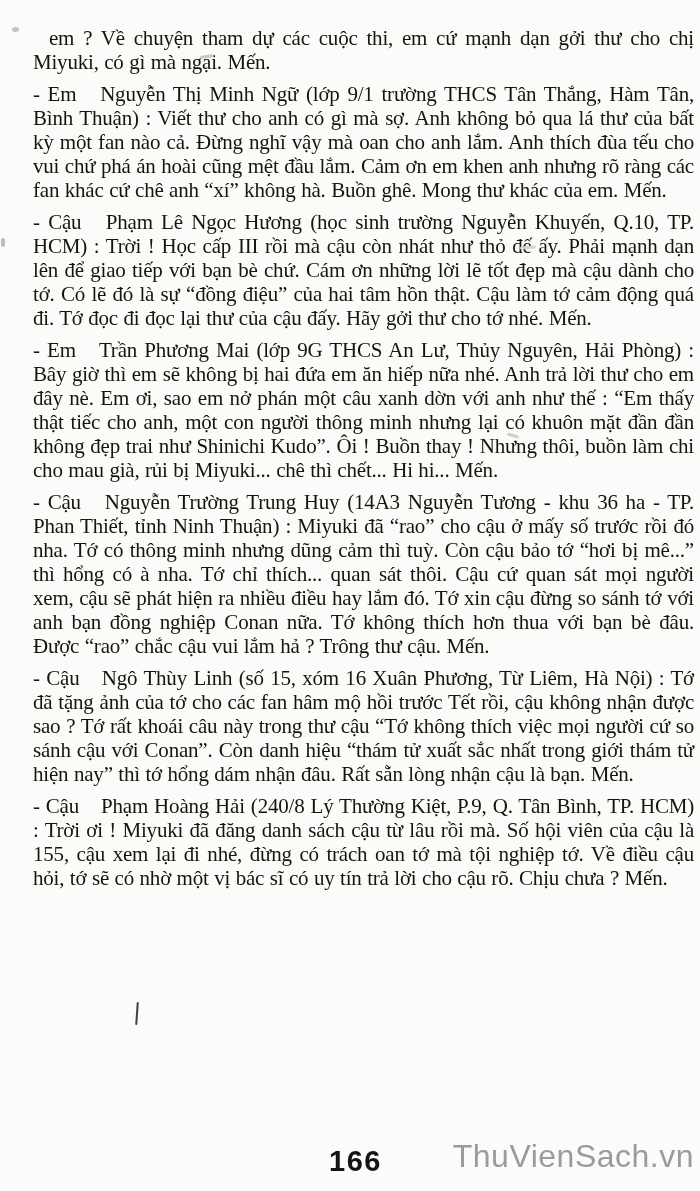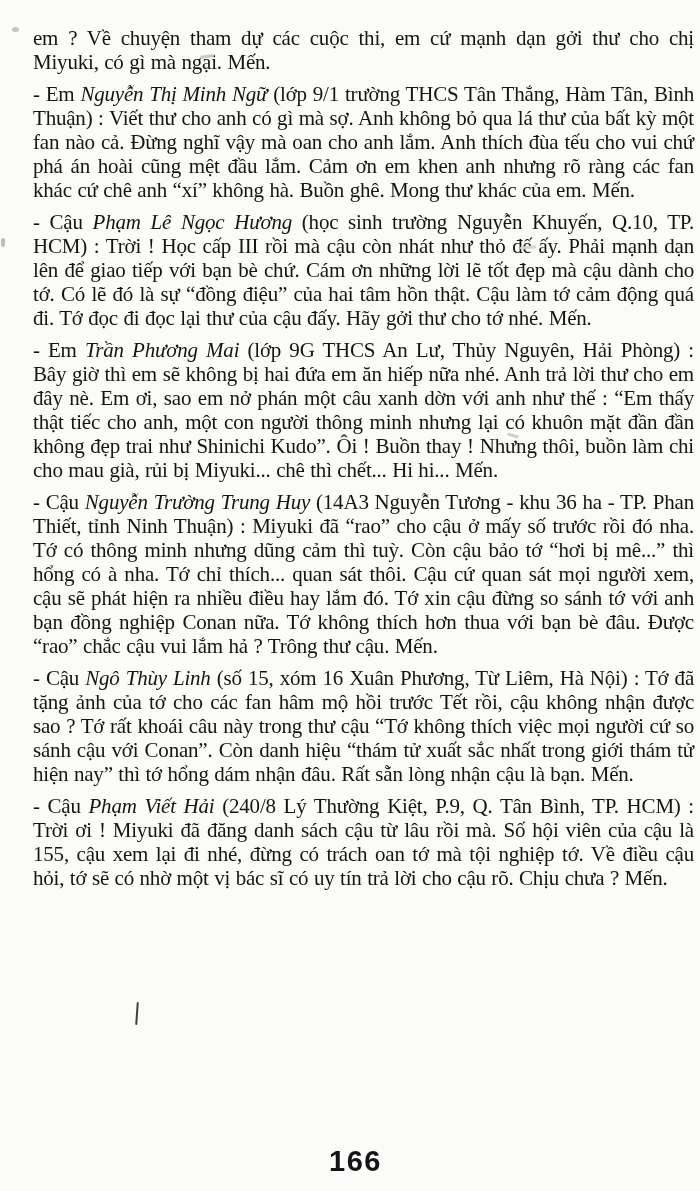--- a/index.html
+++ b/index.html
@@ -25,21 +25,21 @@
     font-size: 21px;
     line-height: 24px;
     text-align: justify;
     letter-spacing: -0.2px;
     word-spacing: 0.5px;
   }
   .para {
     margin: 0 0 8px 0;
   }
   .sender {
-    font-style: italic;
+    margin-left: 16px;
   }
   .pagenum {
     position: absolute;
     left: 329px;
     top: 1145px;
     font-family: "Liberation Sans", "DejaVu Sans", sans-serif;
     font-weight: bold;
     font-size: 29px;
     letter-spacing: 1.5px;
     color: #141414;
@@ -87,25 +87,26 @@
     <p class="para"><span>- Em </span><span class="sender">Nguyễn Thị Minh Ngữ</span><span> (lớp 9/1 trường THCS Tân Thắng, Hàm Tân, Bình Thuận) : Viết thư cho anh có gì mà sợ. Anh không bỏ qua lá thư của bất kỳ một fan nào cả. Đừng nghĩ vậy mà oan cho anh lắm. Anh thích đùa tếu cho vui chứ phá án hoài cũng mệt đầu lắm. Cảm ơn em khen anh nhưng rõ ràng các fan khác cứ chê anh “xí” không hà. Buồn ghê. Mong thư khác của em. Mến.</span></p>
 
     <p class="para"><span>- Cậu </span><span class="sender">Phạm Lê Ngọc Hương</span><span> (học sinh trường Nguyễn Khuyến, Q.10, TP. HCM) : Trời ! Học cấp III rồi mà cậu còn nhát như thỏ đế ấy. Phải mạnh dạn lên để giao tiếp với bạn bè chứ. Cám ơn những lời lẽ tốt đẹp mà cậu dành cho tớ. Có lẽ đó là sự “đồng điệu” của hai tâm hồn thật. Cậu làm tớ cảm động quá đi. Tớ đọc đi đọc lại thư của cậu đấy. Hãy gởi thư cho tớ nhé. Mến.</span></p>
 
     <p class="para"><span>- Em </span><span class="sender">Trần Phương Mai</span><span> (lớp 9G THCS An Lư, Thủy Nguyên, Hải Phòng) : Bây giờ thì em sẽ không bị hai đứa em ăn hiếp nữa nhé. Anh trả lời thư cho em đây nè. Em ơi, sao em nở phán một câu xanh dờn với anh như thế : “Em thấy thật tiếc cho anh, một con người thông minh nhưng lại có khuôn mặt đần đần không đẹp trai như Shinichi Kudo”. Ôi ! Buồn thay ! Nhưng thôi, buồn làm chi cho mau già, rủi bị Miyuki... chê thì chết... Hi hi... Mến.</span></p>
 
     <p class="para"><span>- Cậu </span><span class="sender">Nguyễn Trường Trung Huy</span><span> (14A3 Nguyễn Tương - khu 36 ha - TP. Phan Thiết, tỉnh Ninh Thuận) : Miyuki đã “rao” cho cậu ở mấy số trước rồi đó nha. Tớ có thông minh nhưng dũng cảm thì tuỳ. Còn cậu bảo tớ “hơi bị mê...” thì hổng có à nha. Tớ chỉ thích... quan sát thôi. Cậu cứ quan sát mọi người xem, cậu sẽ phát hiện ra nhiều điều hay lắm đó. Tớ xin cậu đừng so sánh tớ với anh bạn đồng nghiệp Conan nữa. Tớ không thích hơn thua với bạn bè đâu. Được “rao” chắc cậu vui lắm hả ? Trông thư cậu. Mến.</span></p>
 
     <p class="para"><span>- Cậu </span><span class="sender">Ngô Thùy Linh</span><span> (số 15, xóm 16 Xuân Phương, Từ Liêm, Hà Nội) : Tớ đã tặng ảnh của tớ cho các fan hâm mộ hồi trước Tết rồi, cậu không nhận được sao ? Tớ rất khoái câu này trong thư cậu “Tớ không thích việc mọi người cứ so sánh cậu với Conan”. Còn danh hiệu “thám tử xuất sắc nhất trong giới thám tử hiện nay” thì tớ hổng dám nhận đâu. Rất sẵn lòng nhận cậu là bạn. Mến.</span></p>
 
-    <p class="para"><span>- Cậu </span><span class="sender">Phạm Viết Hải</span><span> (240/8 Lý Thường Kiệt, P.9, Q. Tân Bình, TP. HCM) : Trời ơi ! Miyuki đã đăng danh sách cậu từ lâu rồi mà. Số hội viên của cậu là 155, cậu xem lại đi nhé, đừng có trách oan tớ mà tội nghiệp tớ. Về điều cậu hỏi, tớ sẽ có nhờ một vị bác sĩ có uy tín trả lời cho cậu rõ. Chịu chưa ? Mến.</span></p>
+    <p class="para"><span>- Cậu </span><span class="sender">Phạm Hoàng Hải</span><span> (240/8 Lý Thường Kiệt, P.9, Q. Tân Bình, TP. HCM) : Trời ơi ! Miyuki đã đăng danh sách cậu từ lâu rồi mà. Số hội viên của cậu là 155, cậu xem lại đi nhé, đừng có trách oan tớ mà tội nghiệp tớ. Về điều cậu hỏi, tớ sẽ có nhờ một vị bác sĩ có uy tín trả lời cho cậu rõ. Chịu chưa ? Mến.</span></p>
 
   </div>
 
   <span class="pagenum">166</span>
+  <span class="watermark">ThuVienSach.vn</span>
 
   <div class="artifact pen-stroke"></div>
   <div class="artifact sp1"></div>
   <div class="artifact sp2"></div>
   <div class="artifact sp3"></div>
   <div class="artifact sp4"></div>
   <div class="artifact sp5"></div>
 
 </div>
 

